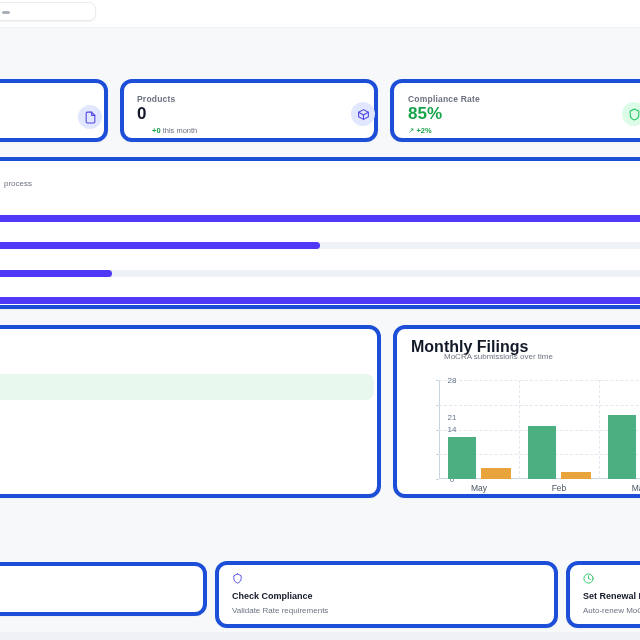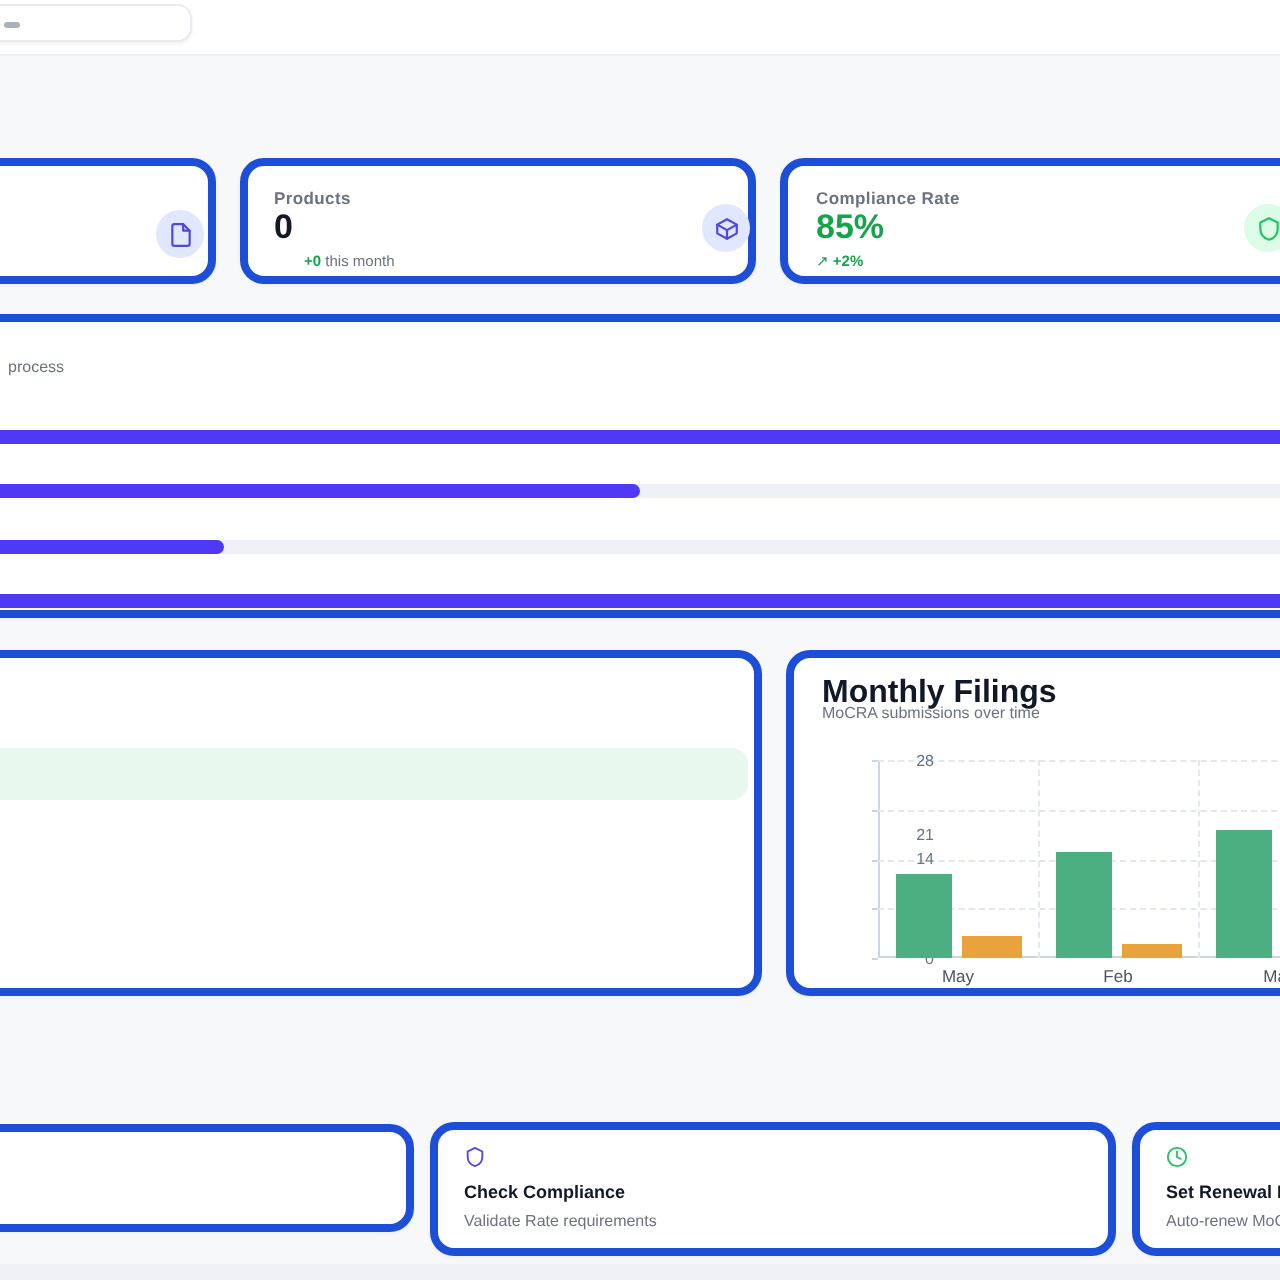--- a/index.html
+++ b/index.html
@@ -25,27 +25,27 @@
   .icon-circle.blue{background:#e0e7ff;}
   .icon-circle.green{background:#dcfce7;}
   
   .section-sub{font-size:8px;color:#6b7280;}
   .pbar-track{position:absolute;left:24px;right:24px;height:7px;border-radius:4px;background:#eef2f6;}
   .pbar-fill{position:absolute;left:0;top:0;height:7px;border-radius:4px;background:#4f39f6;}
   
   .highlight-row{left:12px;top:45px;width:458px;height:26px;background:#e9f8ef;border-radius:8px;}
   
   .chart-title{font-size:16px;font-weight:700;color:#111827;}
-  .chart-sub{font-size:8px;color:#6b7280;}
+  .chart-sub{font-size:8px;color:#6b7280;margin-left:33px;}
   #plot{position:absolute;left:42px;top:51px;width:240px;height:99px;}
   .axis-y{position:absolute;left:0;top:0;width:1px;height:100%;background:#cbd5e1;}
   .axis-x{position:absolute;left:0;bottom:0;width:100%;height:1px;background:#cbd5e1;}
   .gridline-h{position:absolute;left:0;width:100%;border-top:1px dashed #e2e8f0;}
   .gridline-v{position:absolute;top:0;height:100%;border-left:1px dashed #e2e8f0;}
-  .ytick-label{position:absolute;right:212px;width:30px;text-align:right;font-size:8px;color:#64748b;}
+  .ytick-label{position:absolute;right:212px;width:30px;text-align:center;font-size:8px;color:#64748b;}
   .ytick-mark{position:absolute;width:3px;height:1px;background:#cbd5e1;}
   .xtick-label{position:absolute;top:103px;width:80px;text-align:center;font-size:8.5px;color:#4b5563;}
   .bar{position:absolute;bottom:0;}
   
   .action-title{font-size:9px;font-weight:700;color:#111827;}
   .action-sub{font-size:8px;color:#6b7280;}
   .footer-strip{left:0;top:632px;width:640px;height:8px;background:#eff1f4;}
   svg{display:block;}
 </style>
 </head>

